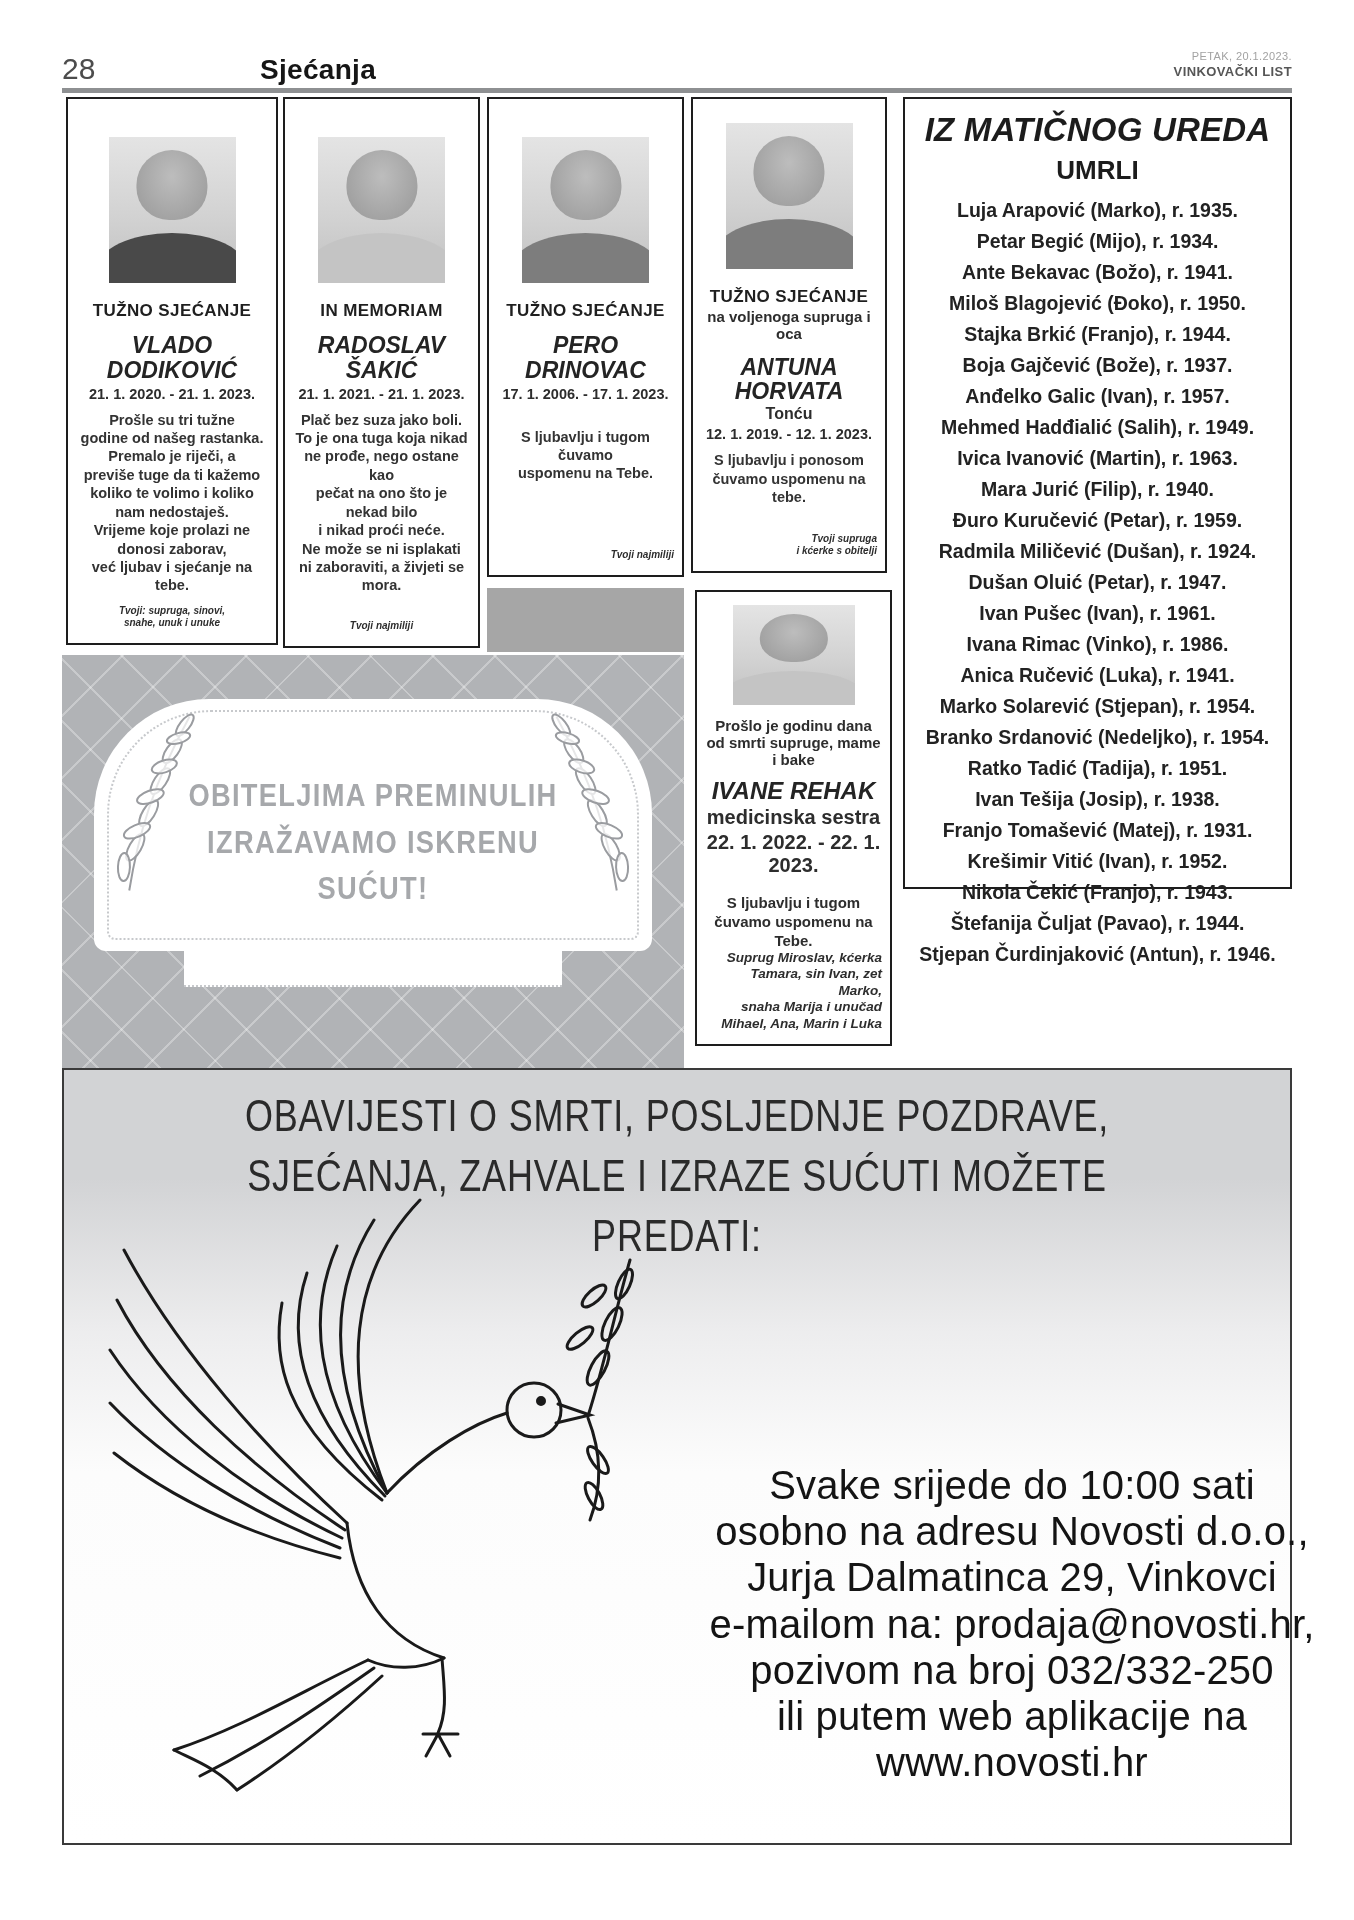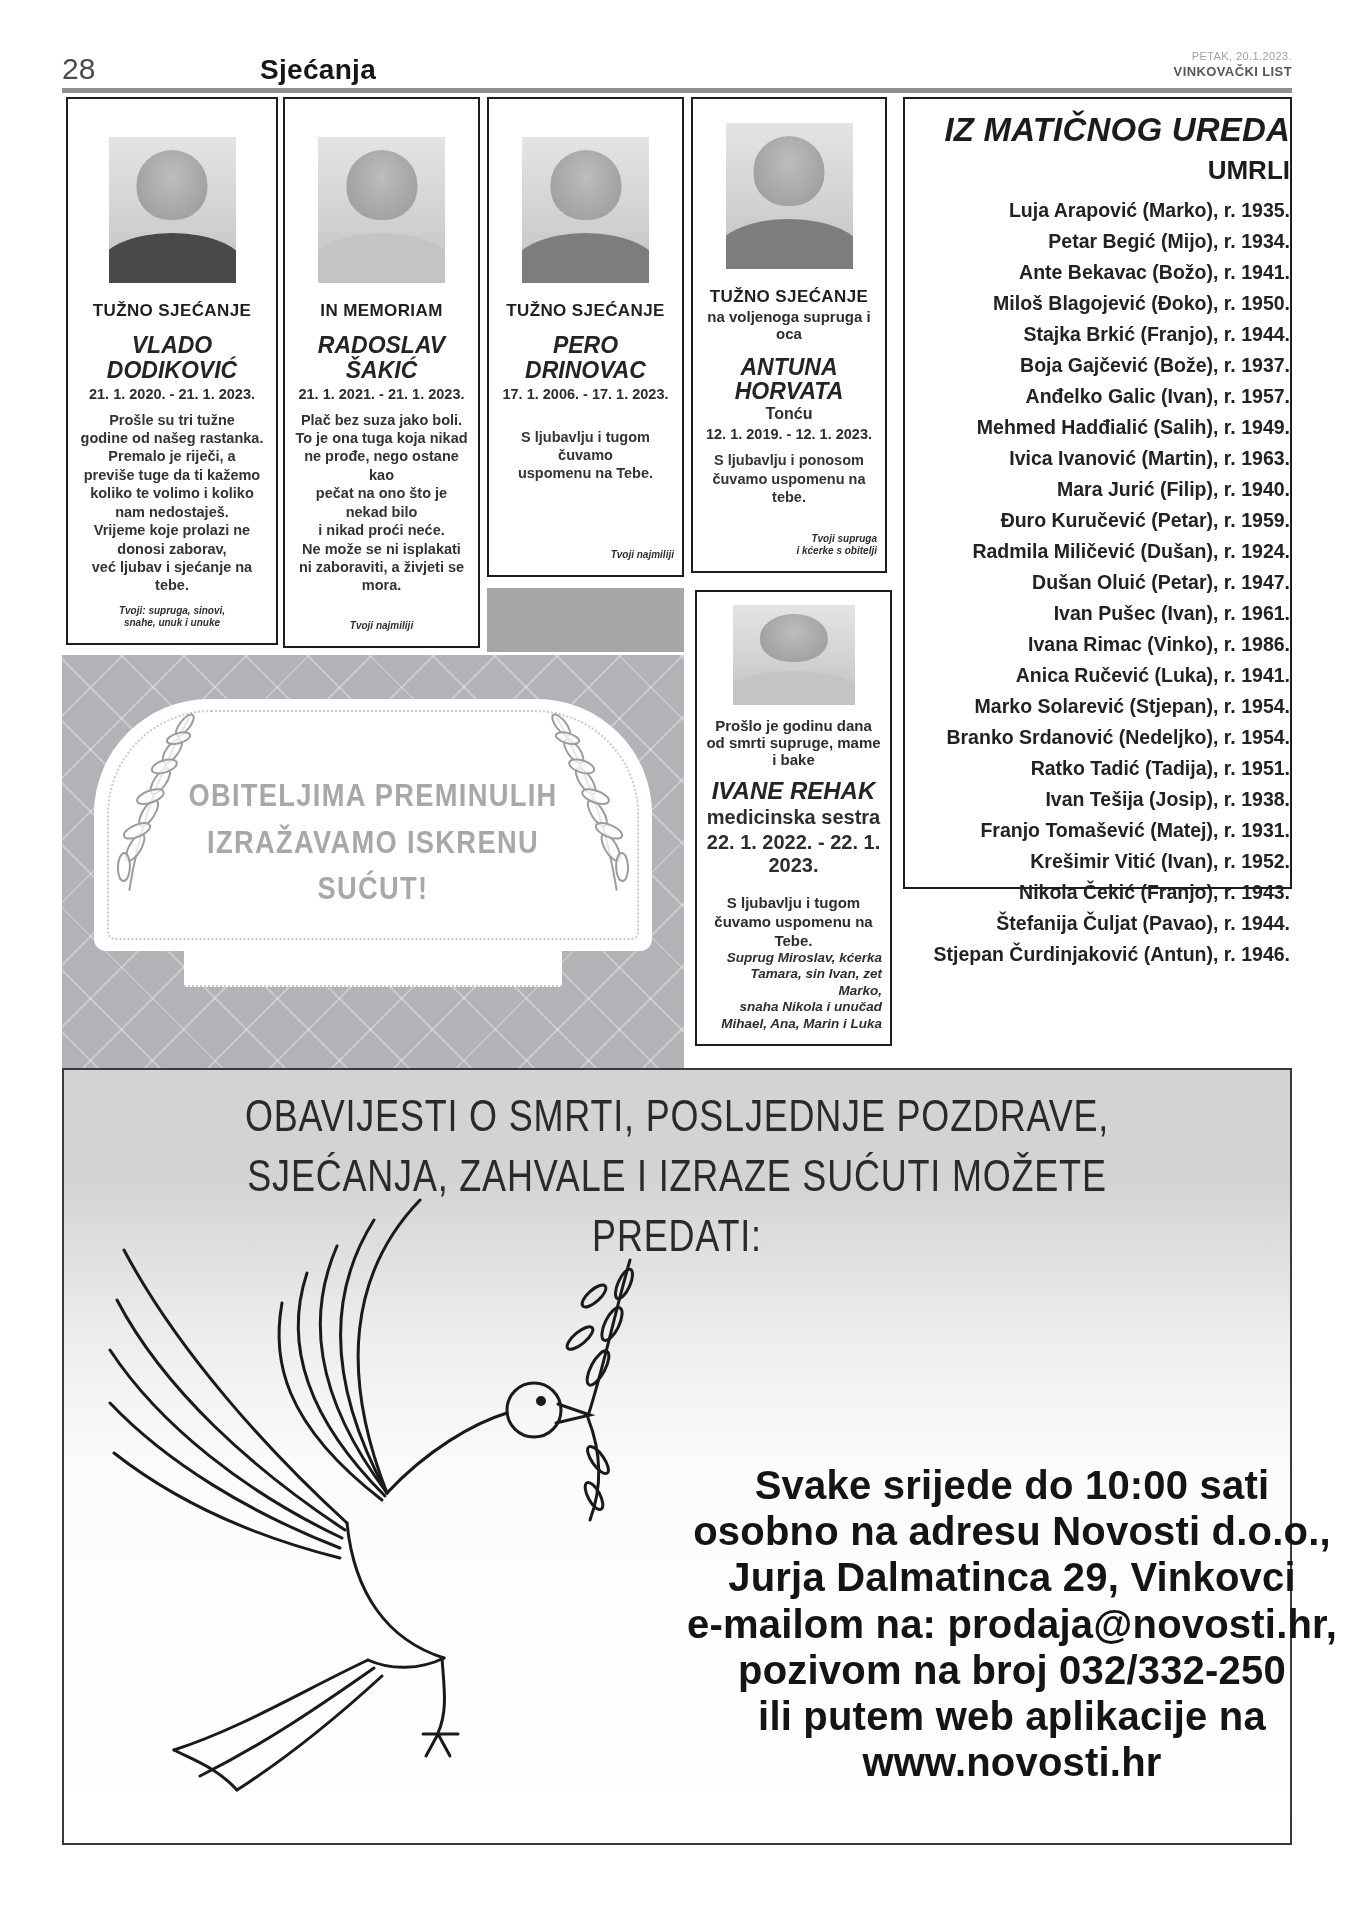--- a/index.html
+++ b/index.html
@@ -39,21 +39,21 @@
   .obit-dedication { margin-top:1px; font-size:15px; font-weight:700; line-height:1.15; white-space:pre-line; }
   .obit-name { margin-top:12px; font-size:23px; font-weight:700; font-style:italic; line-height:1.08; color:#242424; white-space:pre-line; }
   .obit-subname { font-size:16px; font-weight:700; margin-top:1px; }
   .obit-dates { margin-top:3px; font-size:14.5px; font-weight:700; }
   .obit-body { margin-top:9px; font-size:14.5px; font-weight:600; line-height:1.27; white-space:pre-line; color:#333; }
   .obit-body.gap { margin-top:26px; }
   .obit-sig { margin-top:auto; margin-bottom:4px; font-size:10px; font-weight:700; font-style:italic; white-space:pre-line; line-height:1.2; }
   .obit-sig.right { align-self:flex-end; text-align:right; }
 
   
-  .registry { position:absolute; left:903px; top:97px; width:389px; height:792px; background:#fff; border:2px solid #1d1d1d; text-align:right; padding-top:12px; }
+  .registry { position:absolute; left:903px; top:97px; width:389px; height:792px; background:#fff; border:2px solid #1d1d1d; text-align:center; padding-top:12px; }
   .registry-title { font-size:33px; font-weight:700; font-style:italic; color:#1c1c1c; letter-spacing:.2px; }
   .registry-subtitle { font-size:26px; font-weight:700; color:#1c1c1c; margin-top:6px; }
   .registry-list { margin-top:9px; }
   .registry-item { font-size:19.5px; font-weight:600; line-height:31px; color:#222; }
 
   
   .filler-block { position:absolute; left:487px; top:588px; width:197px; height:64px; background:#a6a6a6; }
 
   
   .condolence { position:absolute; left:62px; top:655px; width:622px; height:500px; background-color:#b1b3b6; overflow:hidden;
@@ -79,21 +79,21 @@
   .rehak-body { margin-top:16px; font-size:15px; font-weight:600; line-height:1.27; white-space:pre-line; }
   .rehak-sig { margin-top:auto; margin-bottom:2px; align-self:flex-end; text-align:right; font-size:13.5px; font-weight:700; font-style:italic; line-height:1.22; white-space:pre-line; }
 
   
   .notice { position:absolute; left:62px; top:1068px; width:1230px; height:777px; border:2px solid #3a3a3a;
     background:linear-gradient(180deg,#d2d3d5 0%,#d2d3d5 14%,#ededee 34%,#fcfcfc 52%,#ffffff 100%); }
   .notice-heading { position:absolute; left:0; right:0; top:16px; text-align:center; font-size:45px; font-weight:300;
     color:#2a2a2a; letter-spacing:1px; line-height:60px; transform:scaleX(.80); white-space:pre-line; }
   .dove-wrap { position:absolute; left:18px; top:118px; width:565px; height:645px; }
   .notice-contact { position:absolute; left:618px; top:392px; width:660px; text-align:center; font-size:40px;
-    font-weight:700; line-height:1.155; color:#141414; white-space:pre-line; letter-spacing:.2px; }
+    font-weight:400; line-height:1.155; color:#141414; white-space:pre-line; letter-spacing:.2px; }
 </style>
 </head>
 <body>
 
 <div class="page">
 
   <div class="masthead">
     <div class="page-number">28</div>
     <div class="section-title">Sjećanja</div>
     <div class="masthead-right">
@@ -248,21 +248,21 @@
 od smrti supruge, mame
 i bake</div>
     <div class="rehak-name">IVANE REHAK</div>
     <div class="rehak-subtitle">medicinska sestra</div>
     <div class="rehak-dates">22. 1. 2022. - 22. 1. 2023.</div>
     <div class="rehak-body">S ljubavlju i tugom
 čuvamo uspomenu na
 Tebe.</div>
     <div class="rehak-sig">Suprug Miroslav, kćerka
 Tamara, sin Ivan, zet Marko,
-snaha Nikola i unučad
+snaha Marija i unučad
 Mihael, Ana, Marin i Luka</div>
   </div>
 
   <div class="notice">
     <div class="notice-heading">OBAVIJESTI O SMRTI,  POSLJEDNJE POZDRAVE,
 SJEĆANJA, ZAHVALE I  IZRAZE SUĆUTI MOŽETE PREDATI:</div>
 
     <div class="dove-wrap">
       <svg viewBox="0 0 565 645" width="565" height="645">
         <g stroke="#1a1a1a" stroke-width="3" fill="none" stroke-linecap="round">

